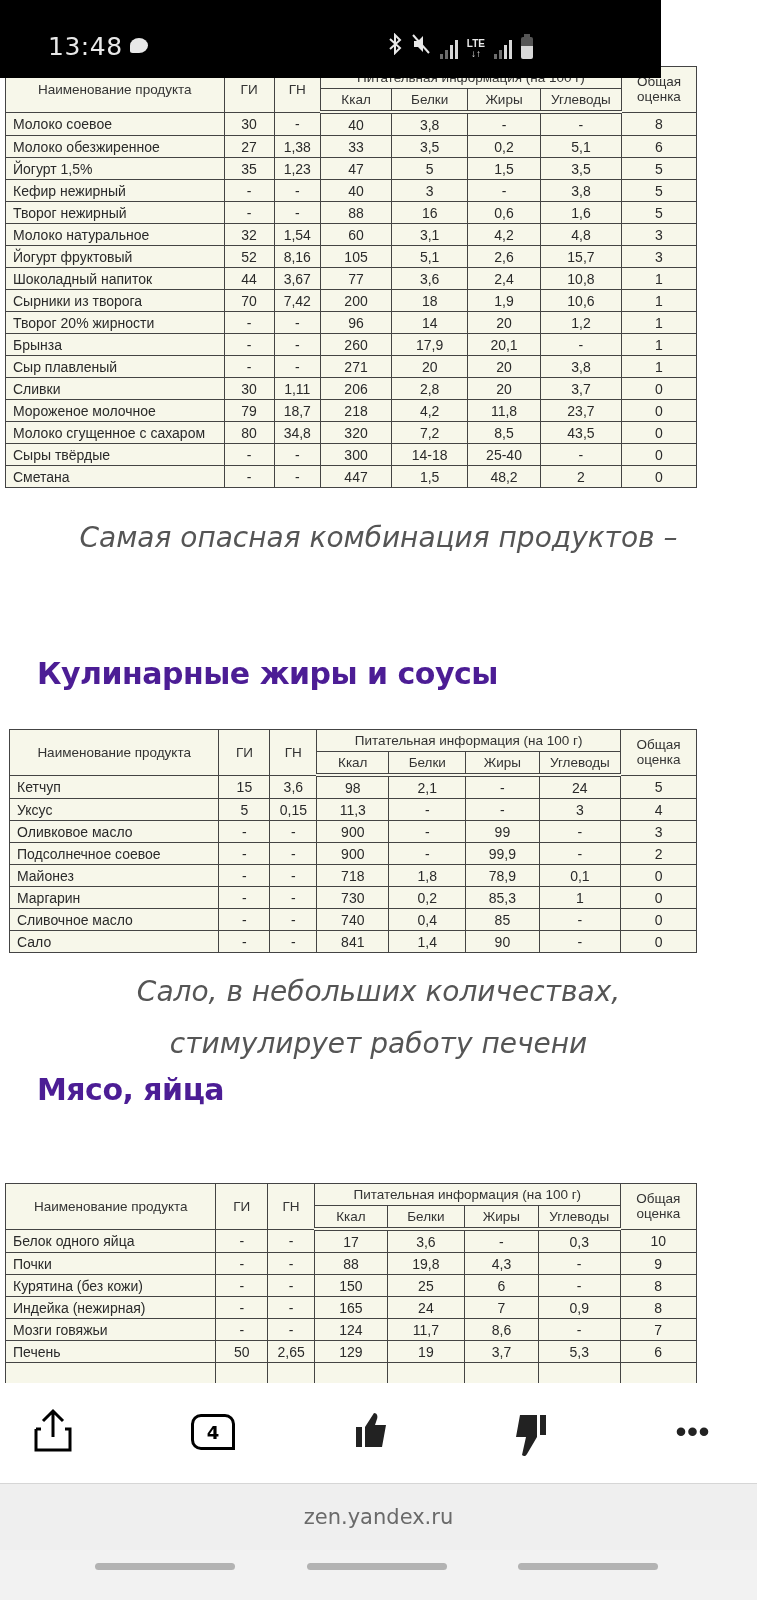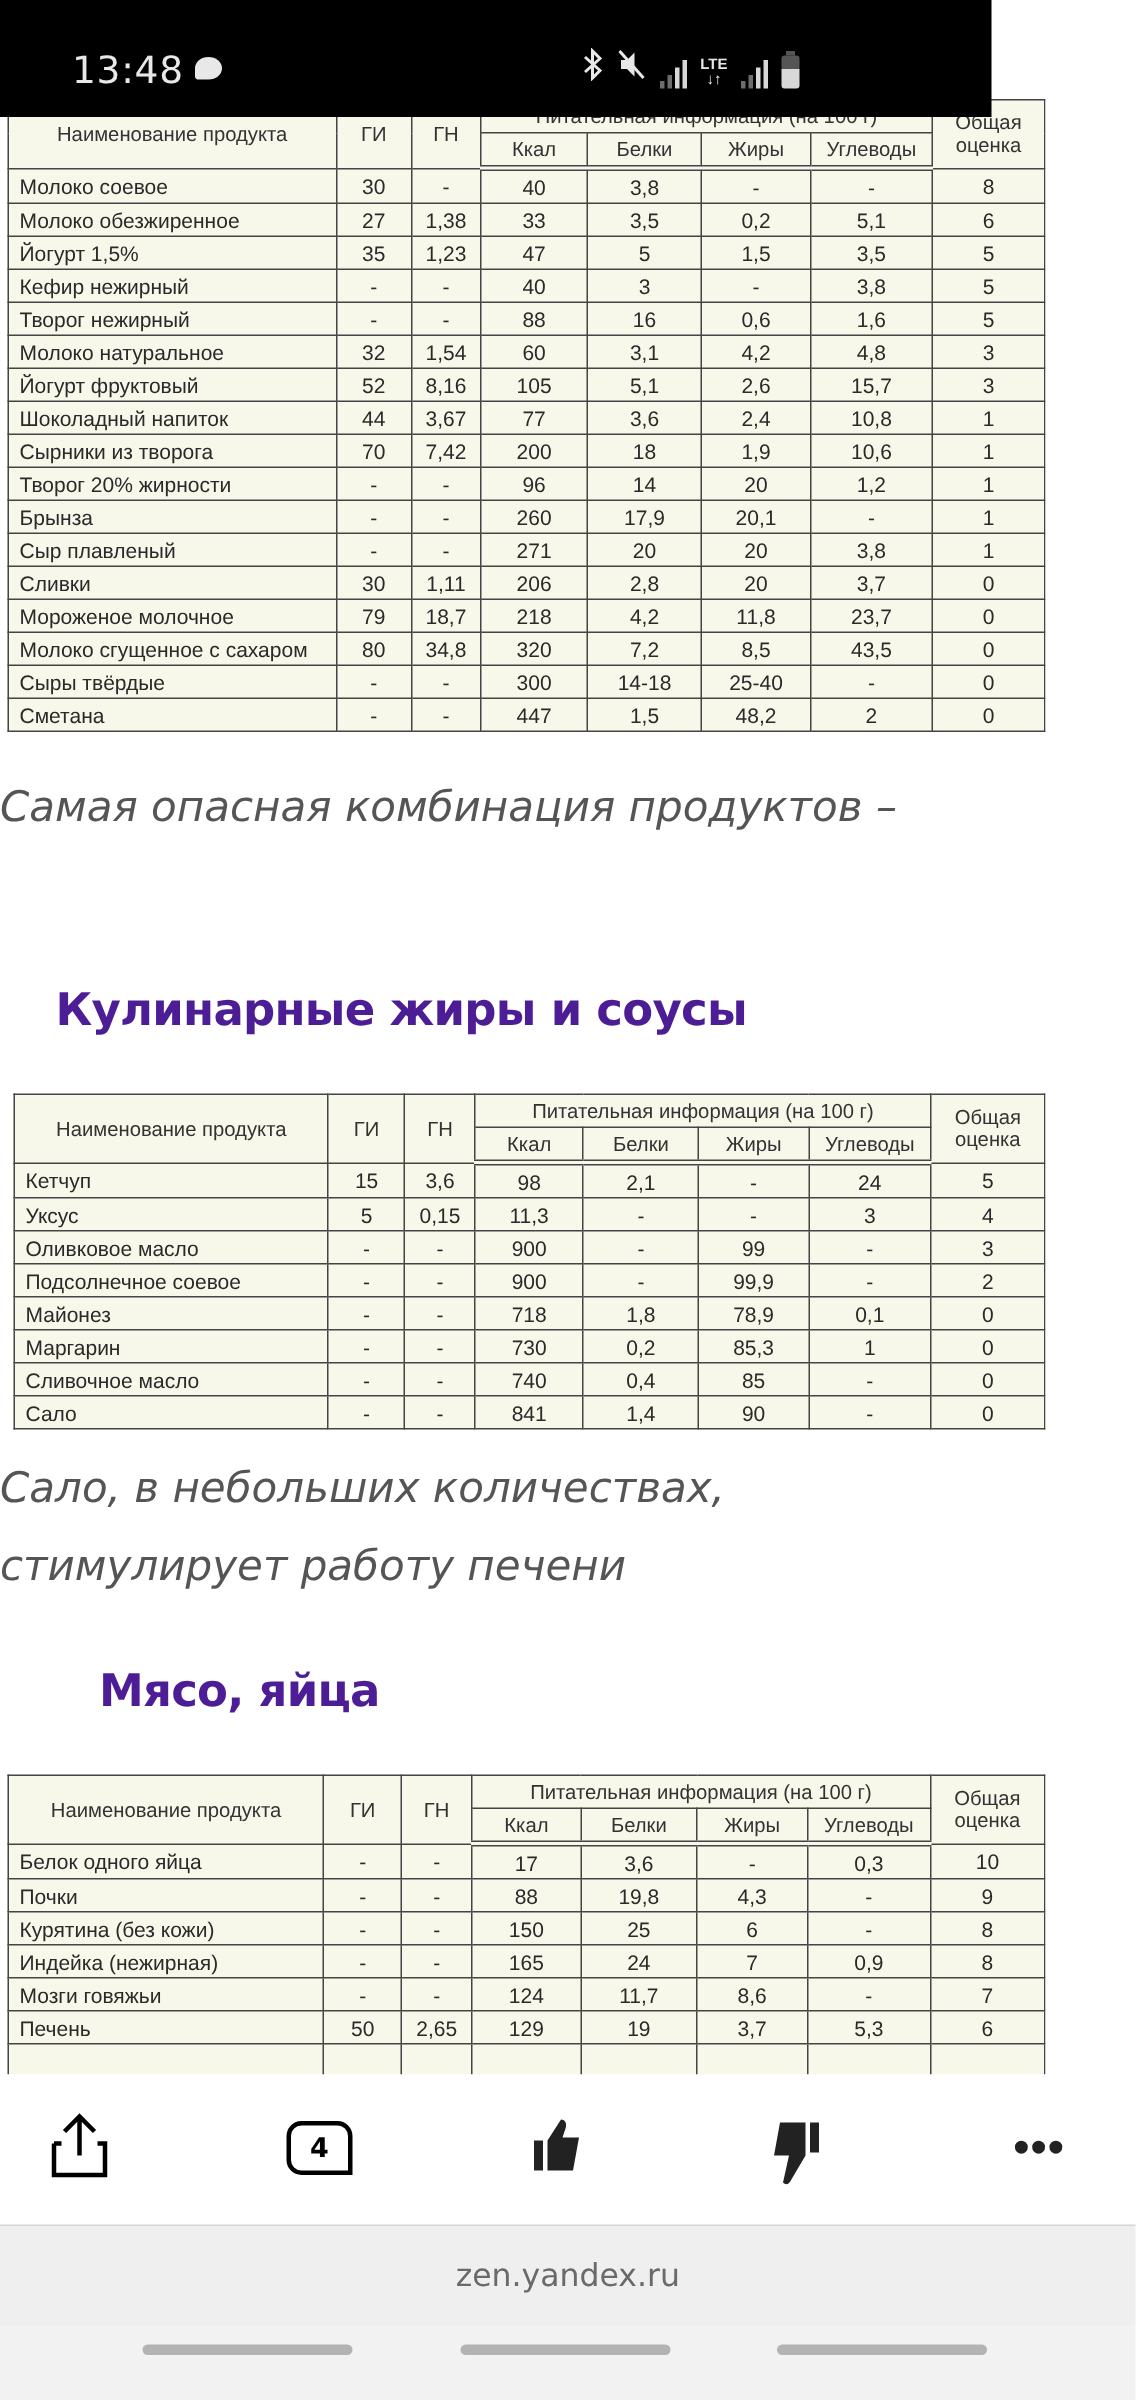--- a/index.html
+++ b/index.html
@@ -25,21 +25,21 @@
   table.nut thead tr:last-child th { border-bottom:4px double #444; }
   table.nut .c-name { width:215px; }
   table.nut .c-gi { width:50px; }
   table.nut .c-gn { width:41px; }
   table.nut .c-k { width:70px; }
   table.nut .c-b { width:74px; }
   table.nut .c-z { width:70px; }
   table.nut .c-u { width:75px; }
   table.nut .c-o { width:74px; }
 
-  .caption { position:absolute; left:0; width:757px; text-align:left; font-family:"DejaVu Sans", sans-serif; font-style:italic; font-size:28px; color:#555; line-height:52px; font-weight:300; }
+  .caption { position:absolute; left:0; width:757px; text-align:center; font-family:"DejaVu Sans", sans-serif; font-style:italic; font-size:28px; color:#555; line-height:52px; font-weight:300; }
   .section-title { position:absolute; left:37px; font-family:"DejaVu Sans", sans-serif; font-weight:bold; font-size:30px; color:#4c1d95; letter-spacing:-0.5px; }
 
   .actionbar { position:absolute; left:0; top:1383px; width:757px; height:100px; background:#fff; border-bottom:1px solid #d6d6d6; }
   .act { position:absolute; top:24px; height:50px; display:flex; align-items:center; justify-content:center; cursor:pointer; }
   .comment-box { width:44px; height:36px; border:3px solid #000; border-radius:10px 10px 0 10px; box-sizing:border-box; display:flex; align-items:center; justify-content:center; font-weight:bold; font-size:18px; font-family:"DejaVu Sans", sans-serif; color:#000; }
   .dots { font-size:30px; letter-spacing:1px; color:#222; font-weight:bold; }
 
   .urlbar { position:absolute; left:0; top:1484px; width:757px; height:66px; background:#efefef; }
   .urlbar .url { position:absolute; left:0; width:757px; top:21px; text-align:center; font-family:"DejaVu Sans", sans-serif; font-size:21px; color:#6a6a6a; }
   .navbar { position:absolute; left:0; top:1550px; width:757px; height:50px; background:#f2f2f2; }
@@ -344,21 +344,21 @@
           <td>0</td>
         </tr>
       </tbody>
   </table>
 
   <div class="caption" style="top:966px;">
     <div>Сало, в небольших количествах,</div>
     <div>стимулирует работу печени</div>
   </div>
 
-  <div class="section-title" style="top:1110px;margin-left:29px;">Мясо, яйца</div>
+  <div class="section-title" style="top:1072px;">Мясо, яйца</div>
 
   <table class="nut" id="t-meat" style="left:5px; top:1183px;">
     <thead>
       <tr>
         <th class="c-name" rowspan="2">Наименование продукта</th>
         <th class="c-gi" rowspan="2">ГИ</th>
         <th class="c-gn" rowspan="2">ГН</th>
         <th colspan="4">Питательная информация (на 100 г)</th>
         <th class="c-o" rowspan="2"><span>Общая</span><br><span>оценка</span></th>
       </tr>

